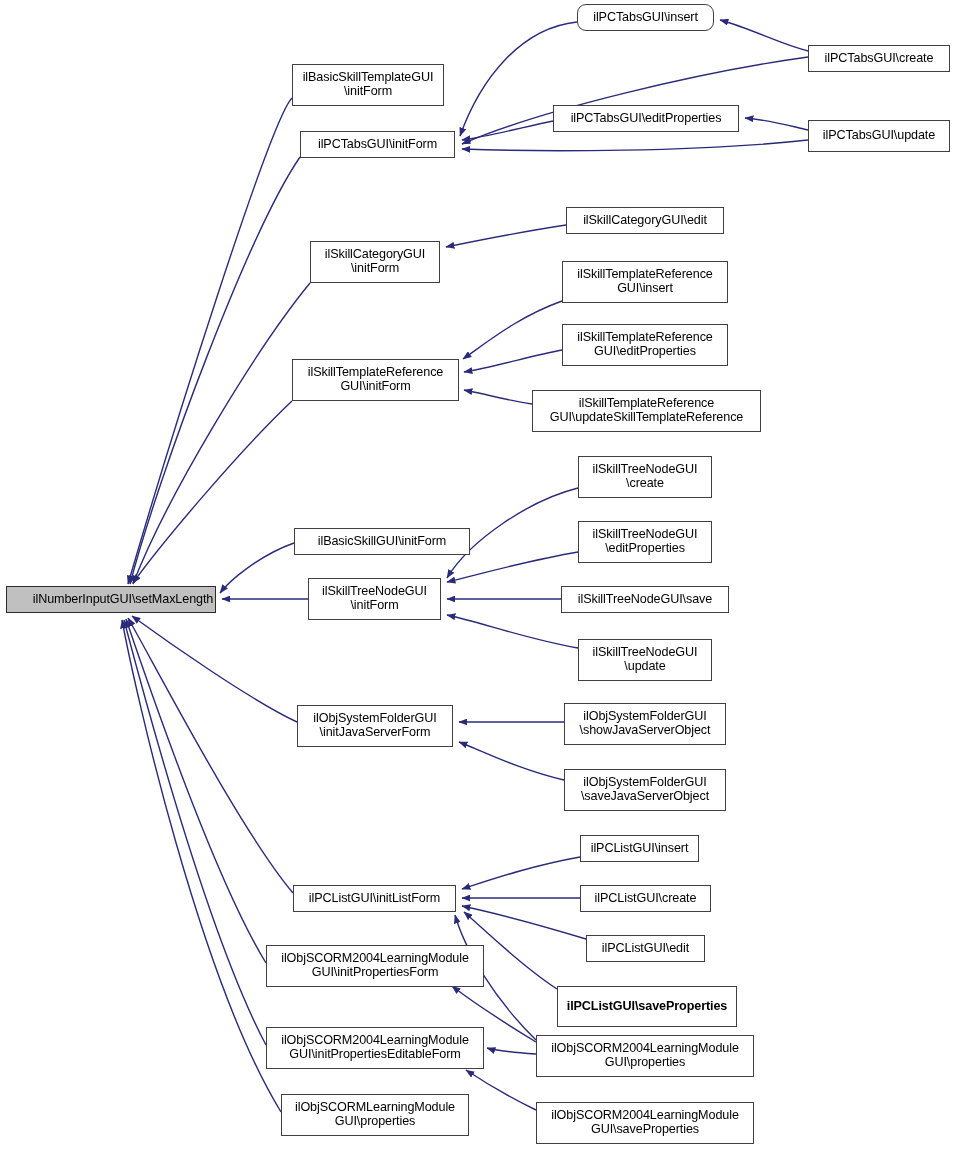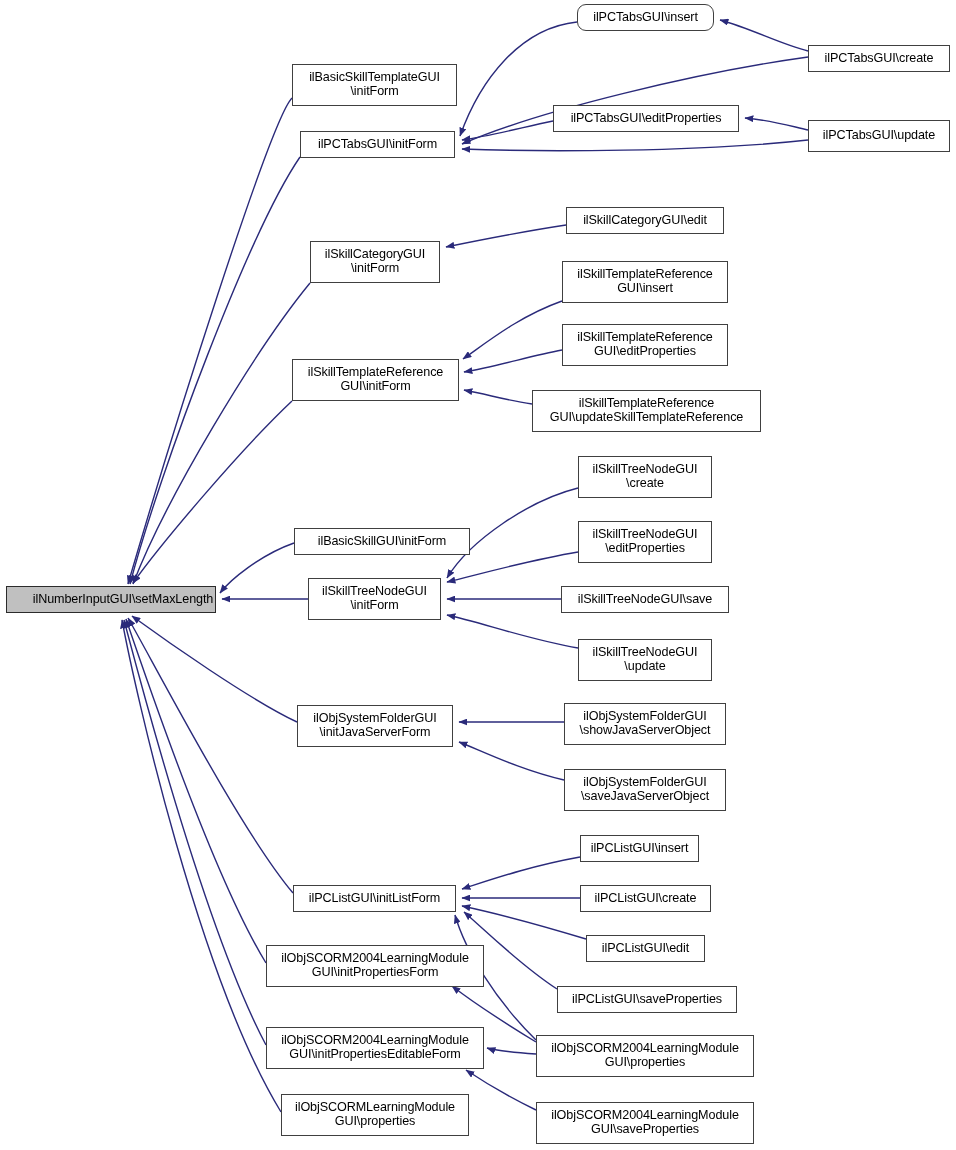--- a/index.html
+++ b/index.html
@@ -90,21 +90,21 @@
         <path d="M586,939 C540,925 490,912 462,906" marker-end="url(#arrowhead)"></path>
         <path d="M557,989 C520,965 485,930 464,912" marker-end="url(#arrowhead)"></path>
         <path d="M536,1040 C495,1000 465,950 455,915" marker-end="url(#arrowhead)"></path>
         <path d="M536,1042 C500,1020 470,1000 452,986" marker-end="url(#arrowhead)"></path>
         <path d="M536,1054 C510,1052 490,1049 487,1048" marker-end="url(#arrowhead)"></path>
         <path d="M536,1110 C505,1095 478,1078 466,1070" marker-end="url(#arrowhead)"></path>
       </g>
   </svg>
   <div id="node-layer">
       <div class="node root" title="ilNumberInputGUI\setMaxLength" style="left: 6px; top: 586px; width: 210px; height: 27px; padding-left: 24px;"><span class="node-label">ilNumberInputGUI\setMaxLength</span></div>
-      <div class="node" title="ilBasicSkillTemplateGUI\initForm" style="left: 292px; top: 64px; width: 165px; height: 42px;"><span class="node-label">ilBasicSkillTemplateGUI
+      <div class="node" title="ilBasicSkillTemplateGUI\initForm" style="left: 292px; top: 64px; width: 152px; height: 42px;"><span class="node-label">ilBasicSkillTemplateGUI
 \initForm</span></div>
       <div class="node" title="ilPCTabsGUI\initForm" style="left: 300px; top: 131px; width: 155px; height: 27px;"><span class="node-label">ilPCTabsGUI\initForm</span></div>
       <div class="node" title="ilPCTabsGUI\insert" style="left: 577px; top: 4px; width: 137px; height: 27px; border-radius: 9px;"><span class="node-label">ilPCTabsGUI\insert</span></div>
       <div class="node" title="ilPCTabsGUI\create" style="left: 808px; top: 45px; width: 142px; height: 27px;"><span class="node-label">ilPCTabsGUI\create</span></div>
       <div class="node" title="ilPCTabsGUI\editProperties" style="left: 553px; top: 105px; width: 186px; height: 27px;"><span class="node-label">ilPCTabsGUI\editProperties</span></div>
       <div class="node" title="ilPCTabsGUI\update" style="left: 808px; top: 120px; width: 142px; height: 32px;"><span class="node-label">ilPCTabsGUI\update</span></div>
       <div class="node" title="ilSkillCategoryGUI\initForm" style="left: 310px; top: 241px; width: 130px; height: 42px;"><span class="node-label">ilSkillCategoryGUI
 \initForm</span></div>
       <div class="node" title="ilSkillCategoryGUI\edit" style="left: 566px; top: 207px; width: 158px; height: 27px;"><span class="node-label">ilSkillCategoryGUI\edit</span></div>
       <div class="node" title="ilSkillTemplateReferenceGUI\initForm" style="left: 292px; top: 359px; width: 167px; height: 42px;"><span class="node-label">ilSkillTemplateReference
@@ -128,21 +128,21 @@
       <div class="node" title="ilObjSystemFolderGUI\initJavaServerForm" style="left: 297px; top: 705px; width: 156px; height: 42px;"><span class="node-label">ilObjSystemFolderGUI
 \initJavaServerForm</span></div>
       <div class="node" title="ilObjSystemFolderGUI\showJavaServerObject" style="left: 564px; top: 703px; width: 162px; height: 42px;"><span class="node-label">ilObjSystemFolderGUI
 \showJavaServerObject</span></div>
       <div class="node" title="ilObjSystemFolderGUI\saveJavaServerObject" style="left: 564px; top: 769px; width: 162px; height: 42px;"><span class="node-label">ilObjSystemFolderGUI
 \saveJavaServerObject</span></div>
       <div class="node" title="ilPCListGUI\initListForm" style="left: 293px; top: 885px; width: 163px; height: 27px;"><span class="node-label">ilPCListGUI\initListForm</span></div>
       <div class="node" title="ilPCListGUI\insert" style="left: 580px; top: 835px; width: 119px; height: 27px;"><span class="node-label">ilPCListGUI\insert</span></div>
       <div class="node" title="ilPCListGUI\create" style="left: 580px; top: 885px; width: 131px; height: 27px;"><span class="node-label">ilPCListGUI\create</span></div>
       <div class="node" title="ilPCListGUI\edit" style="left: 586px; top: 935px; width: 119px; height: 27px;"><span class="node-label">ilPCListGUI\edit</span></div>
-      <div class="node" title="ilPCListGUI\saveProperties" style="left: 557px; top: 986px; width: 180px; height: 27px;"><span class="node-label">ilPCListGUI\saveProperties</span></div>
+      <div class="node" title="ilPCListGUI\saveProperties" style="left: 557px; top: 986px; width: 180px; height: 41px; font-weight: bold;"><span class="node-label">ilPCListGUI\saveProperties</span></div>
       <div class="node" title="ilObjSCORM2004LearningModuleGUI\initPropertiesForm" style="left: 266px; top: 945px; width: 218px; height: 42px;"><span class="node-label">ilObjSCORM2004LearningModule
 GUI\initPropertiesForm</span></div>
       <div class="node" title="ilObjSCORM2004LearningModuleGUI\initPropertiesEditableForm" style="left: 266px; top: 1027px; width: 218px; height: 42px;"><span class="node-label">ilObjSCORM2004LearningModule
 GUI\initPropertiesEditableForm</span></div>
       <div class="node" title="ilObjSCORMLearningModuleGUI\properties" style="left: 281px; top: 1094px; width: 188px; height: 42px;"><span class="node-label">ilObjSCORMLearningModule
 GUI\properties</span></div>
       <div class="node" title="ilObjSCORM2004LearningModuleGUI\properties" style="left: 536px; top: 1035px; width: 218px; height: 42px;"><span class="node-label">ilObjSCORM2004LearningModule
 GUI\properties</span></div>
       <div class="node" title="ilObjSCORM2004LearningModuleGUI\saveProperties" style="left: 536px; top: 1102px; width: 218px; height: 42px;"><span class="node-label">ilObjSCORM2004LearningModule
 GUI\saveProperties</span></div>

